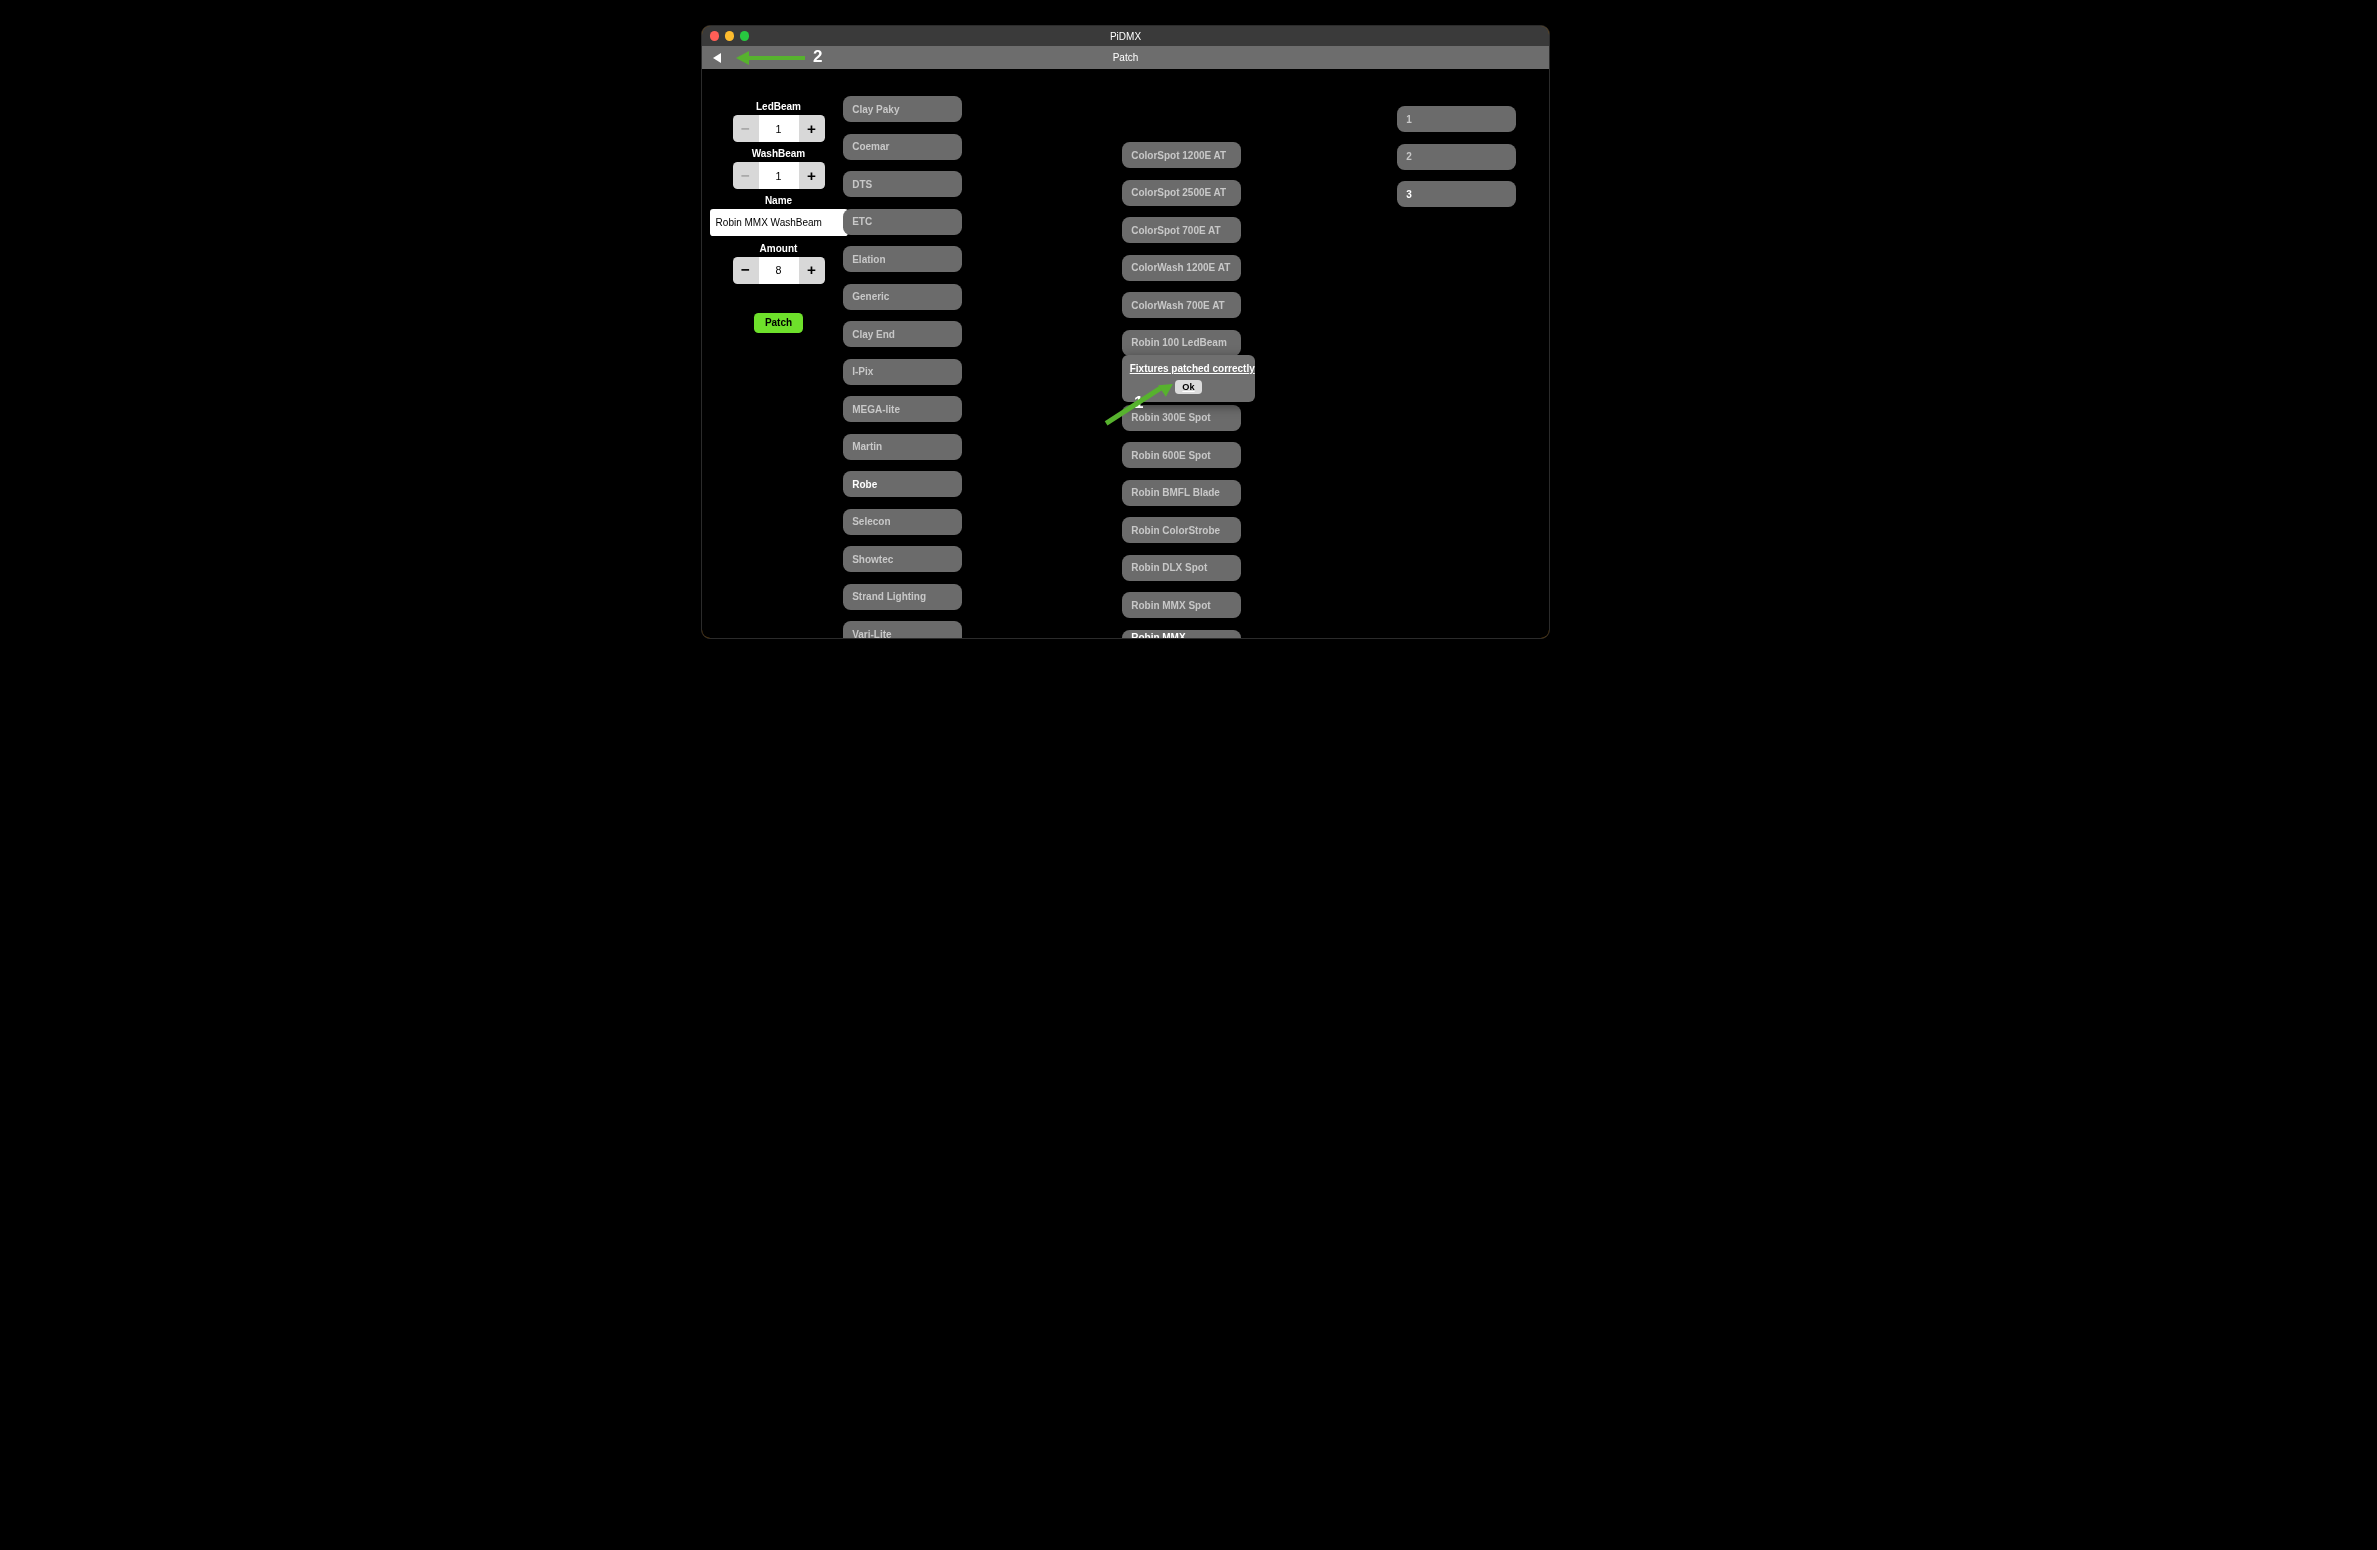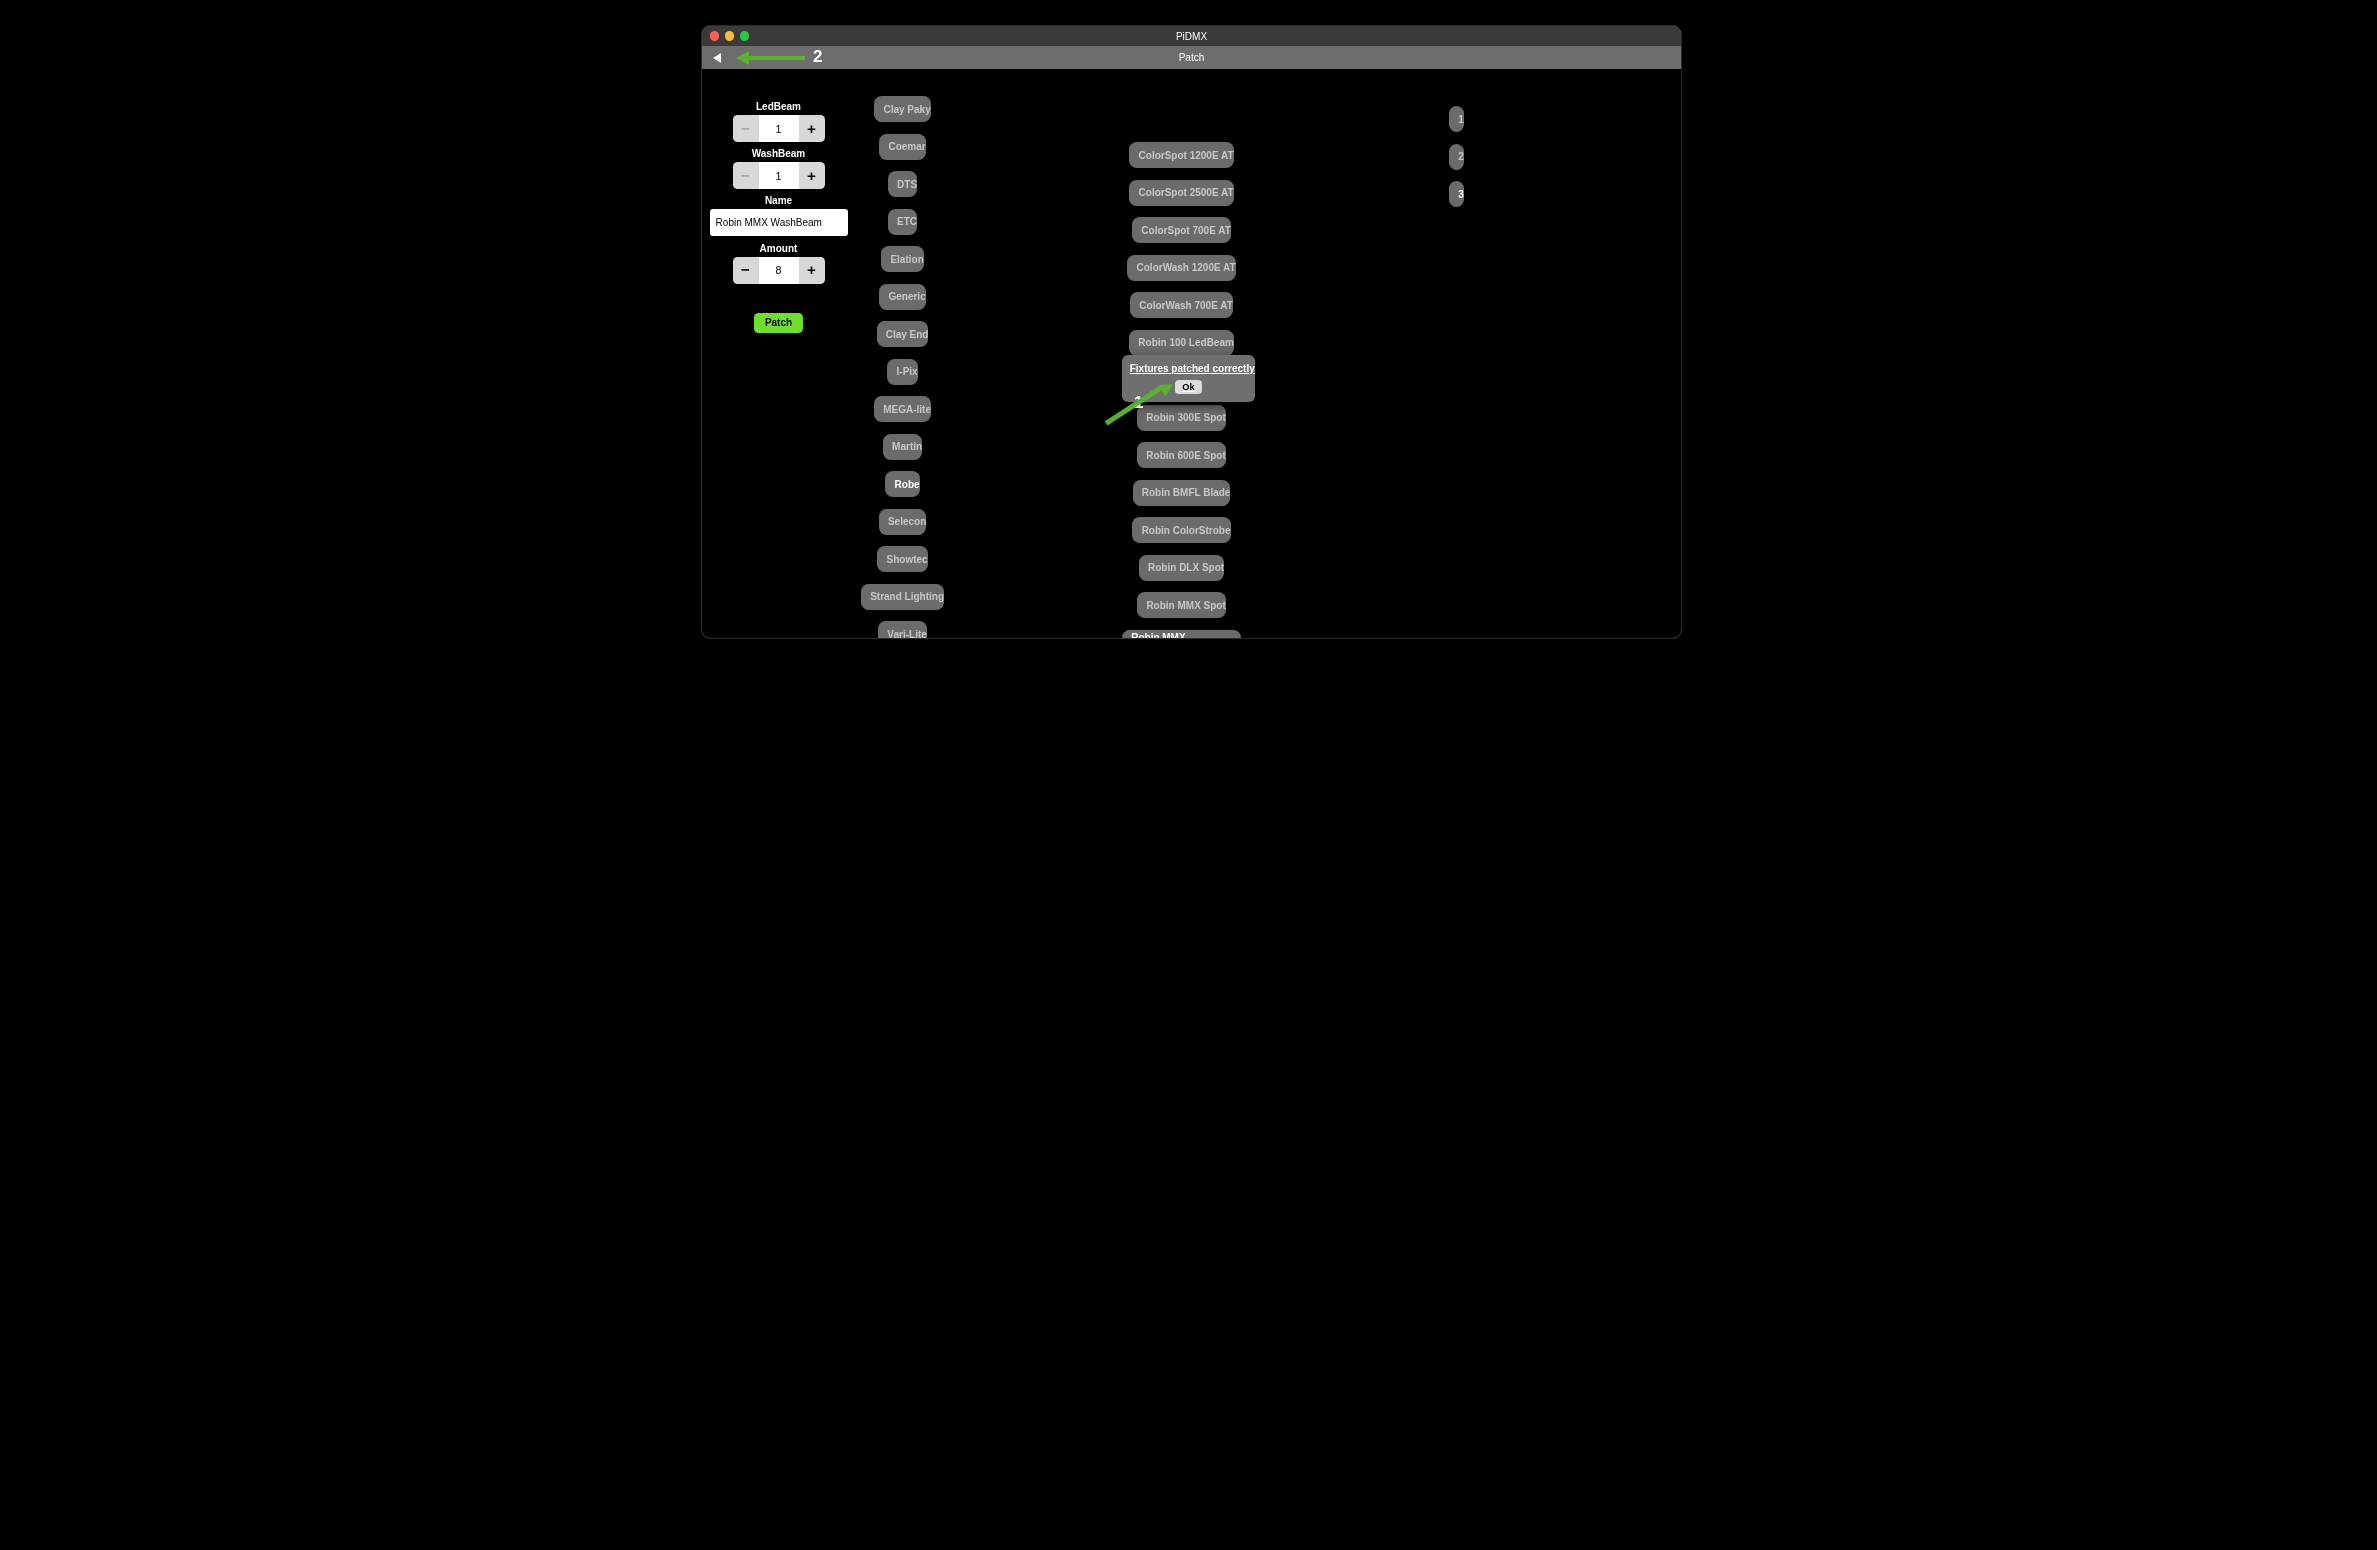--- a/index.html
+++ b/index.html
@@ -18,21 +18,21 @@
     position: relative;
     width: 1057px;
     height: 689px;
     margin: 0 auto;
     background: #000;
   }
   .window {
     position: absolute;
     left: 41px;
     top: 25px;
-    width: 981px;
+    width: 849px;
     height: 614px;
     background: #a16207;
     border-radius: 9.2px;
     box-shadow: 0 7.7px 31px rgba(0,0,0,.6);
     overflow: hidden;
     border: 0.8px solid #2b2b2b;
   }
   .titlebar {
     height: 20px;
     background: #3a3a3a;
@@ -156,21 +156,20 @@
     border-radius: 4.6px;
     cursor: pointer;
   }
 
   
   .col {
     position: absolute;
     display: flex;
     flex-direction: column;
     gap: 11.5px;
-    align-items: center;
   }
   .col.manufacturers { left: 141px; top: 27px; width: 119px; }
   .col.fixtures      { left: 420px; top: 37px; width: 119px; margin-top: 36px; }
   .col.modes         { left: 695px; top: 37px; width: 119px; }
 
   .cell {
     height: 26px;
     border-radius: 7.7px;
     background: #6b6b6b;
     color: #c8c8c8;

